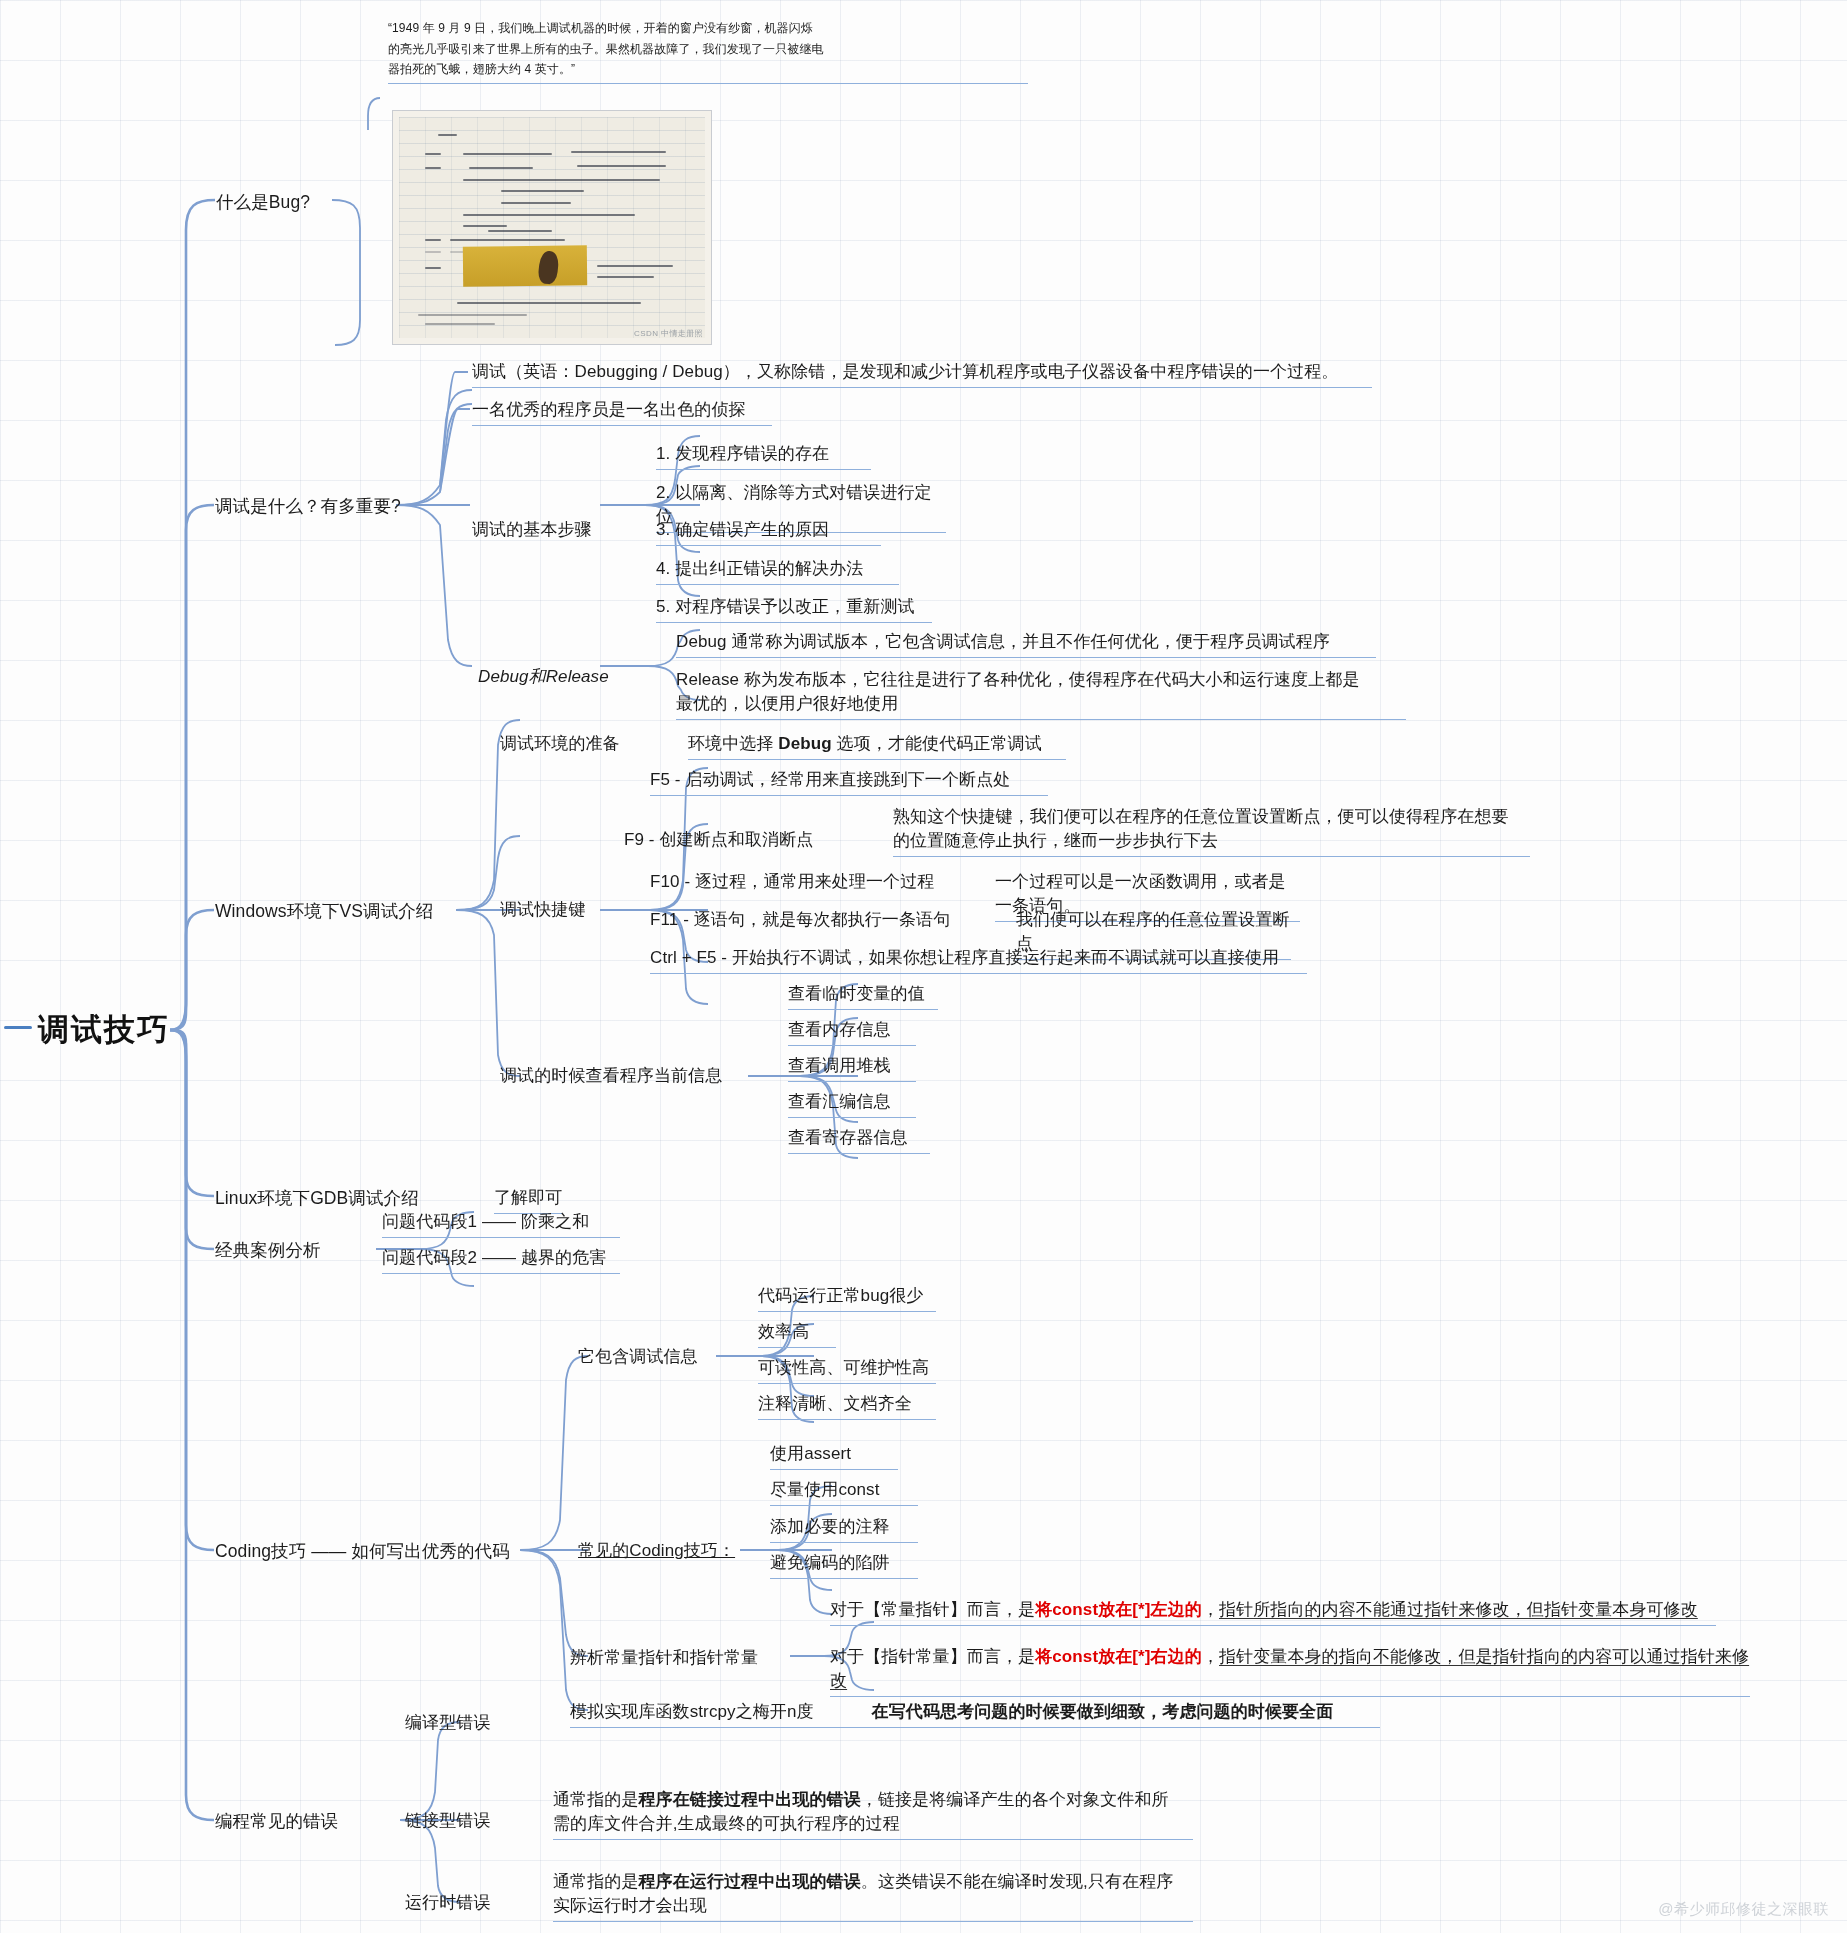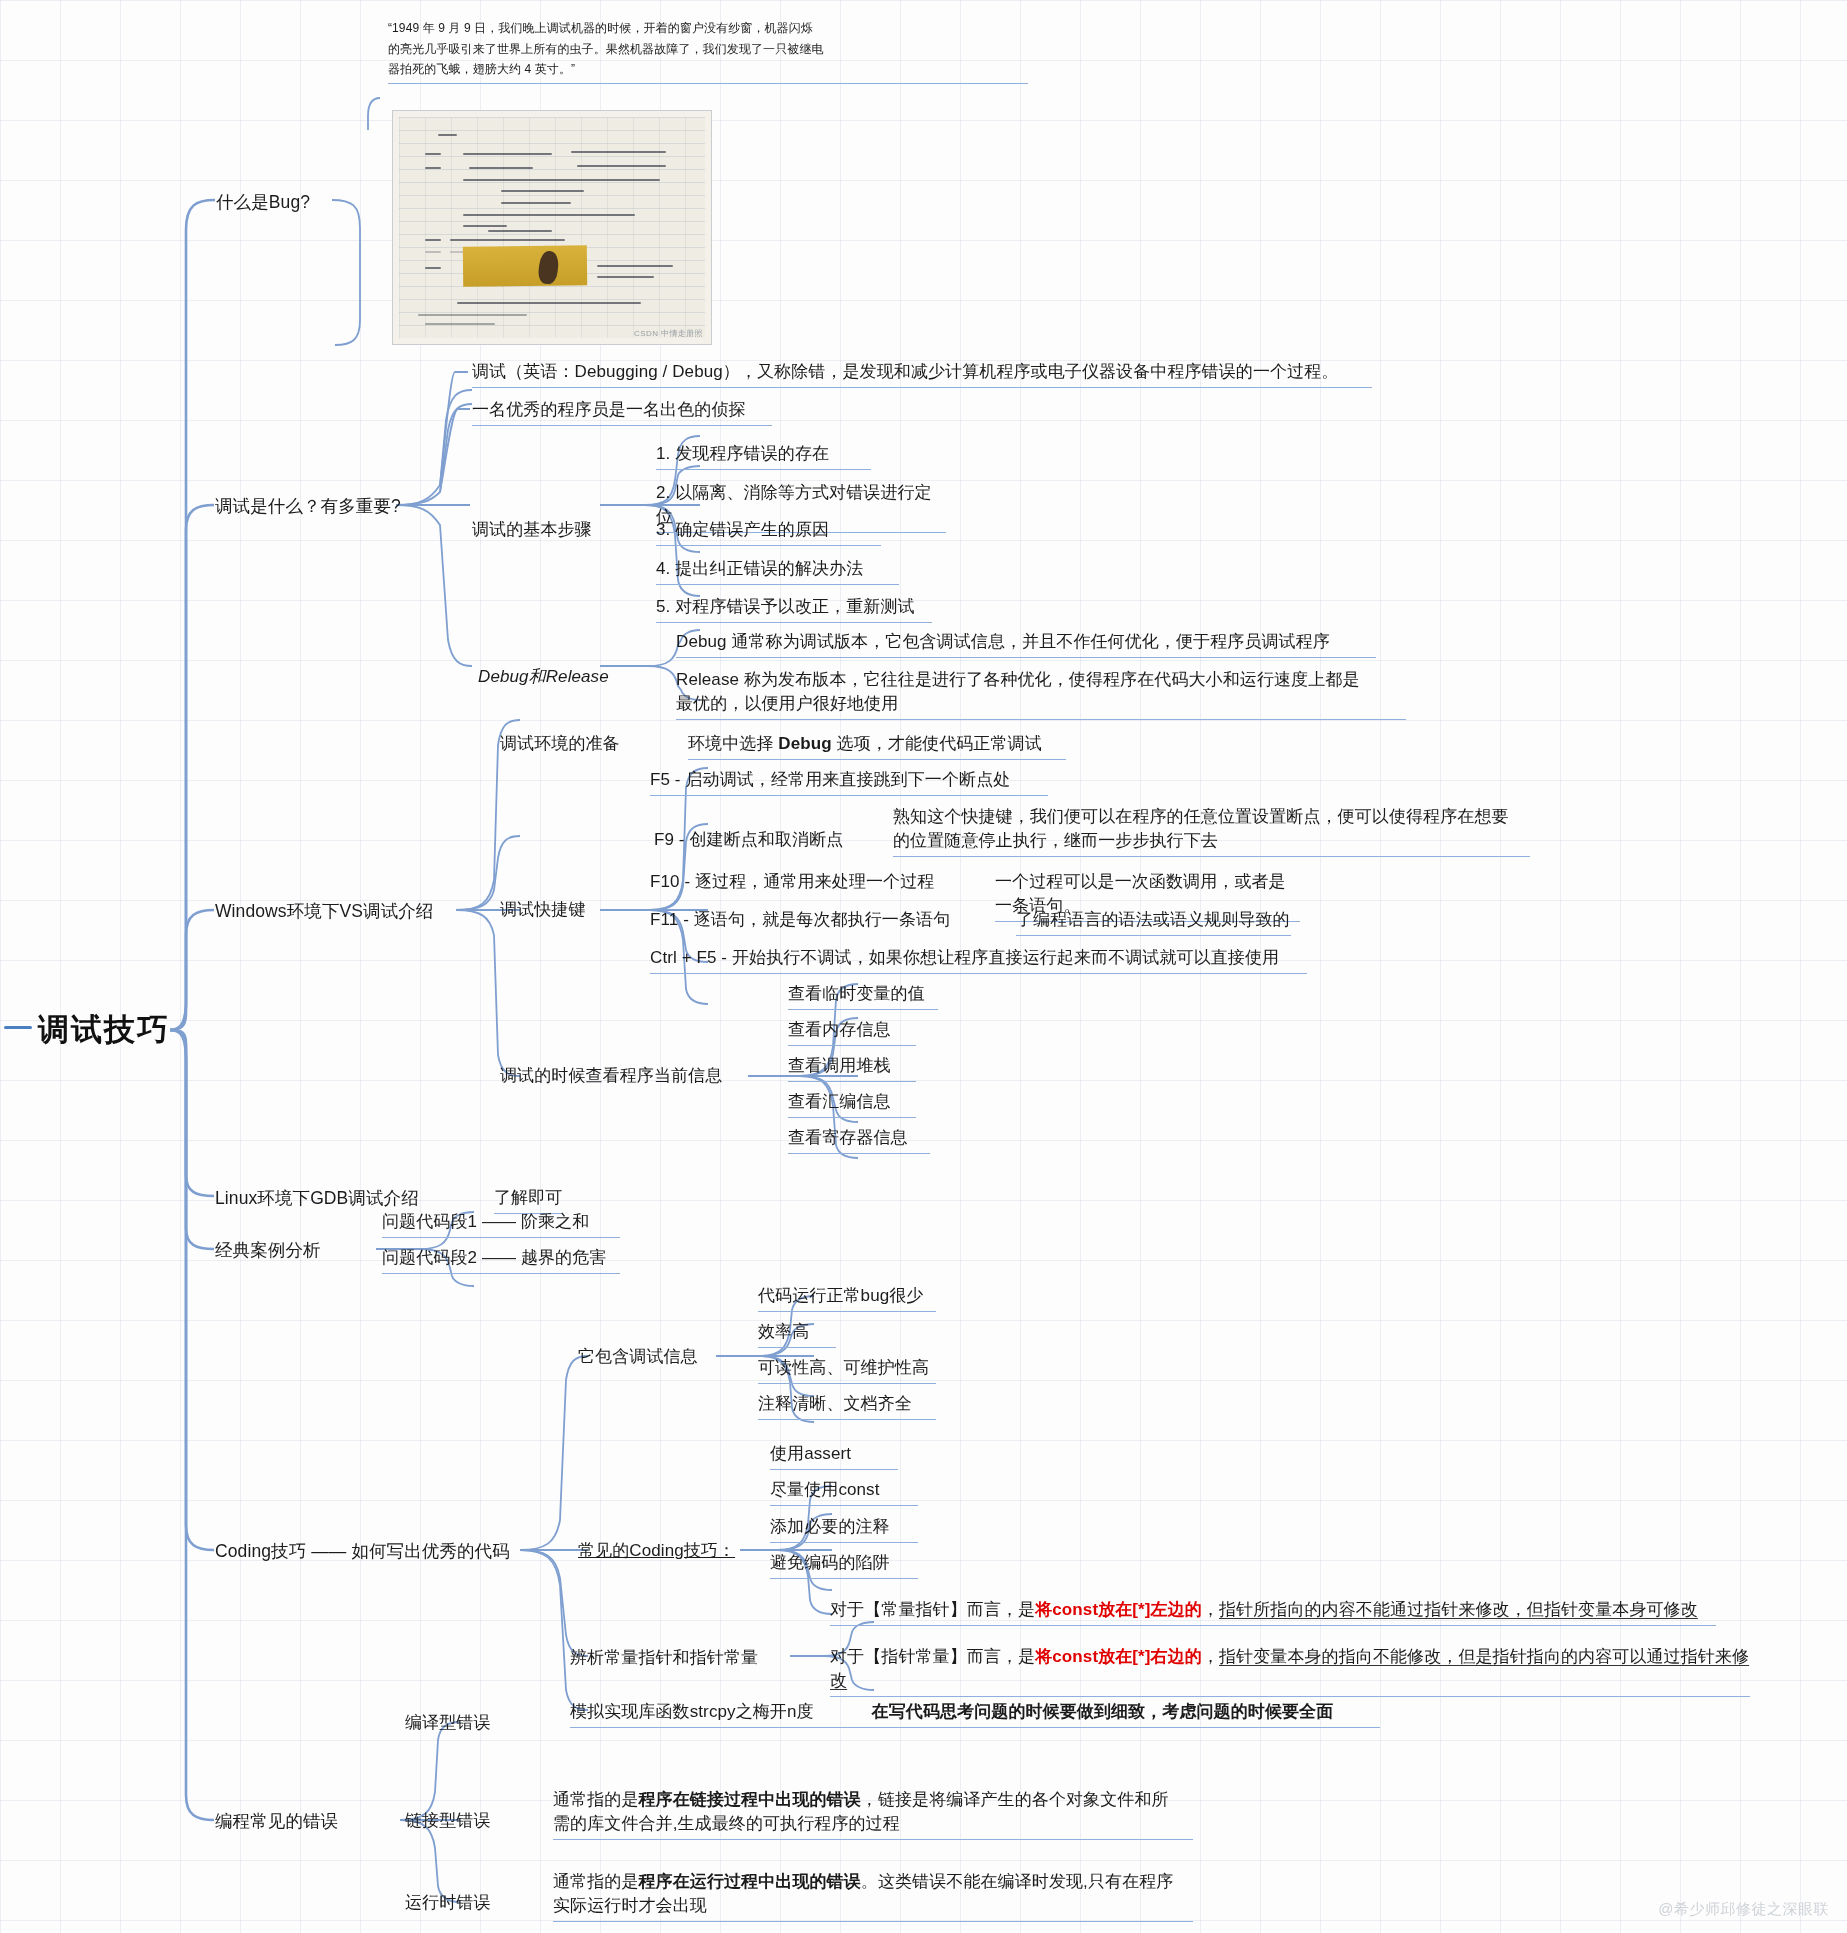--- a/index.html
+++ b/index.html
@@ -251,29 +251,29 @@
   <div class="node para underline" style="left:676px; top:668px; width:730px;">Release 称为发布版本，它往往是进行了各种优化，使得程序在代码大小和运行速度上都是
 最优的，以便用户很好地使用</div>
 
   <div class="node lvl2" style="left:500px; top:732px;">调试环境的准备</div>
   <div class="node para underline" style="left:688px; top:732px; width:378px;"><span>环境中选择 </span><span class="bold">Debug</span><span> 选项，才能使代码正常调试</span></div>
 
   <div class="node lvl2" style="left:500px; top:898px;">调试快捷键</div>
 
   <div class="node para underline" style="left:650px; top:768px; width:398px;">F5 - 启动调试，经常用来直接跳到下一个断点处</div>
 
-  <div class="node para" style="left:654px; top:828px;">F9 - 创建断点和取消断点</div>
+  <div class="node para" style="left:624px; top:828px;">F9 - 创建断点和取消断点</div>
   <div class="node para underline" style="left:893px; top:805px; width:637px;">熟知这个快捷键，我们便可以在程序的任意位置设置断点，便可以使得程序在想要
 的位置随意停止执行，继而一步步执行下去</div>
 
   <div class="node para" style="left:650px; top:870px;">F10 - 逐过程，通常用来处理一个过程</div>
   <div class="node para underline" style="left:995px; top:870px; width:305px;">一个过程可以是一次函数调用，或者是一条语句。</div>
 
   <div class="node para" style="left:650px; top:908px;">F11 - 逐语句，就是每次都执行一条语句</div>
-  <div class="node para underline" style="left:1016px; top:908px; width:275px;">了编程语言的语法或语义规则导致的</div>
+  <div class="node para underline" style="left:1016px; top:908px; width:275px;">我们便可以在程序的任意位置设置断点</div>
 
   <div class="node para underline" style="left:650px; top:946px; width:657px;">Ctrl + F5 - 开始执行不调试，如果你想让程序直接运行起来而不调试就可以直接使用</div>
 
   <div class="node lvl2" style="left:500px; top:1064px;">调试的时候查看程序当前信息</div>
 
   <div class="node lvl3 underline" style="left:788px; top:982px; width:150px;">查看临时变量的值</div>
   <div class="node lvl3 underline" style="left:788px; top:1018px; width:128px;">查看内存信息</div>
   <div class="node lvl3 underline" style="left:788px; top:1054px; width:128px;">查看调用堆栈</div>
   <div class="node lvl3 underline" style="left:788px; top:1090px; width:128px;">查看汇编信息</div>
   <div class="node lvl3 underline" style="left:788px; top:1126px; width:142px;">查看寄存器信息</div>

